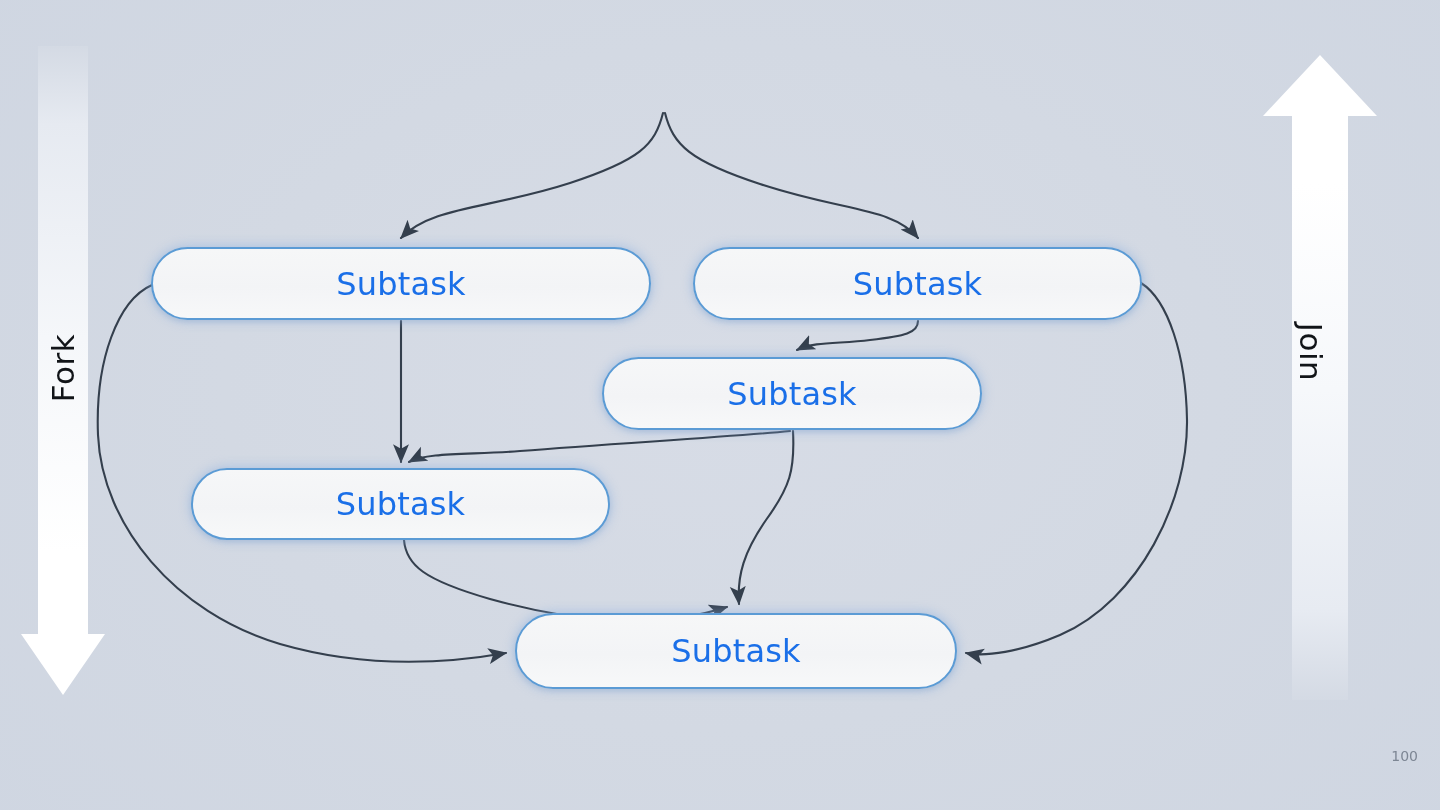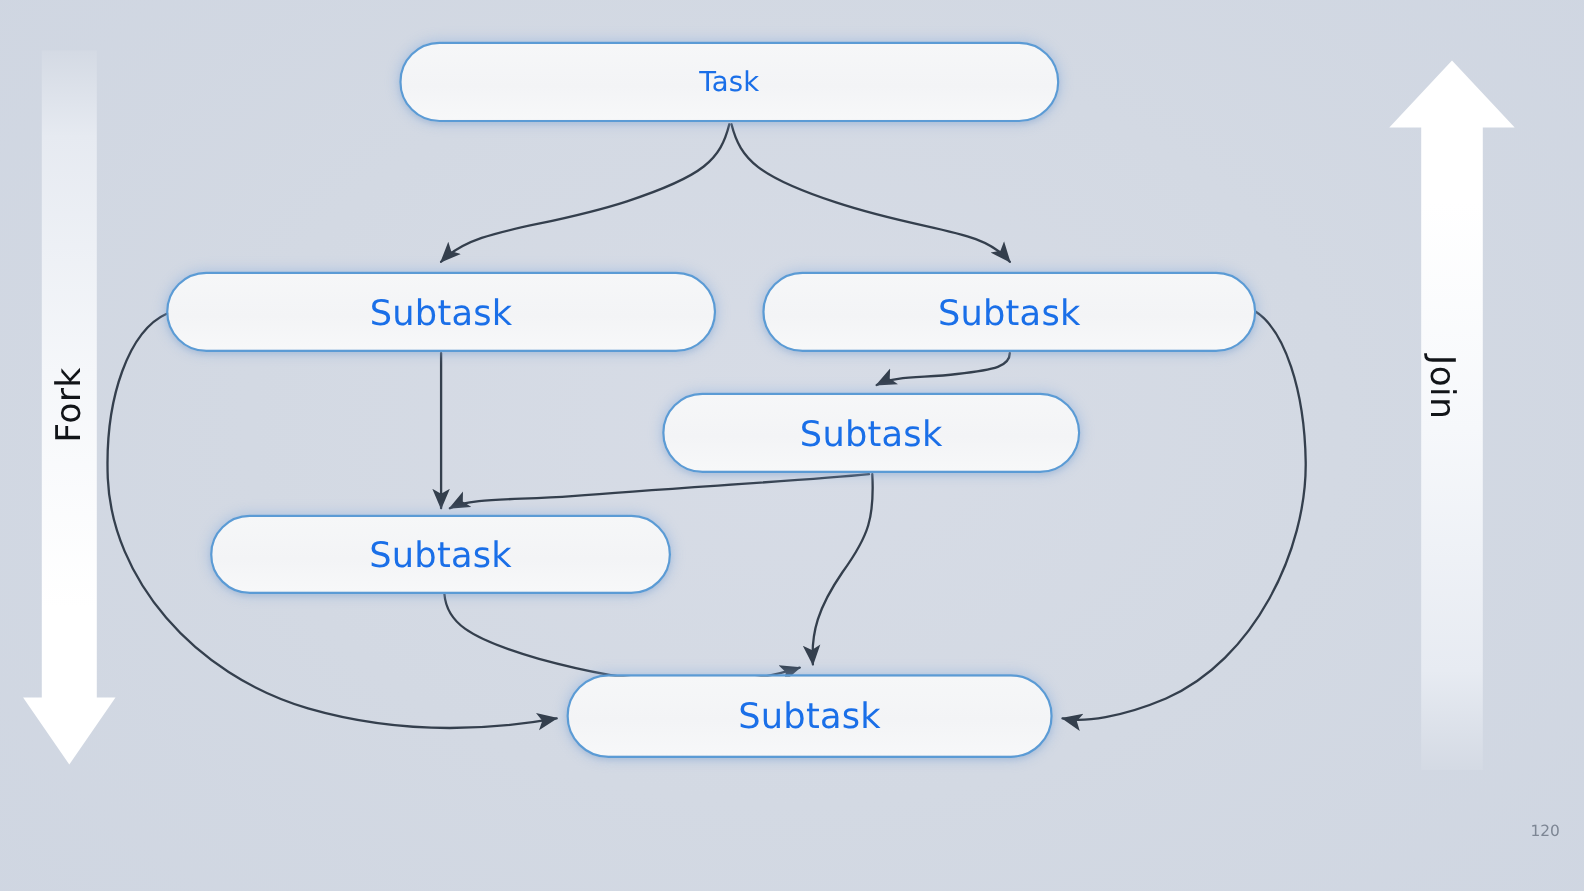--- a/index.html
+++ b/index.html
@@ -116,23 +116,20 @@
       <path d="M 401 321 L 401 462"></path>
       <path d="M 918 321 C 918 333 905 336 870 340 C 840 344 815 341 797 350"></path>
       <path d="M 790 431 C 730 437 620 443 520 451 C 470 455 428 452 409 462"></path>
       <path d="M 793 431 C 795 470 790 487 766 520 C 744 552 737 575 739 604"></path>
       <path d="M 404 540 C 406 565 424 580 490 599 C 570 621 652 631 727 607"></path>
       <path d="M 152 285 C 118 300 95 360 98 435 C 102 525 175 613 280 644 C 370 670 455 662 506 653"></path>
       <path d="M 1141 283 C 1168 300 1186 355 1187 420 C 1188 500 1140 600 1060 635 C 1020 652 985 657 966 653"></path>
     </g>
   </svg>
 
-  <div class="node" id="task-node" style="left:363px; top:38px; width:600px; height:73px;">
-    <span class="node-label">Task</span>
-  </div>
 
   <div class="node" id="subtask1-node" style="left:151px; top:247px; width:500px; height:73px;">
     <span class="node-label">Subtask</span>
   </div>
 
   <div class="node" id="subtask2-node" style="left:693px; top:247px; width:449px; height:73px;">
     <span class="node-label">Subtask</span>
   </div>
 
   <div class="node" id="subtask3-node" style="left:602px; top:357px; width:380px; height:73px;">
@@ -140,15 +137,15 @@
   </div>
 
   <div class="node" id="subtask4-node" style="left:191px; top:468px; width:419px; height:72px;">
     <span class="node-label">Subtask</span>
   </div>
 
   <div class="node" id="subtask5-node" style="left:515px; top:613px; width:442px; height:76px;">
     <span class="node-label">Subtask</span>
   </div>
 
-  <span id="page-number">120</span>
+  <span id="page-number">100</span>
 
 </div>
 
 </body></html>

